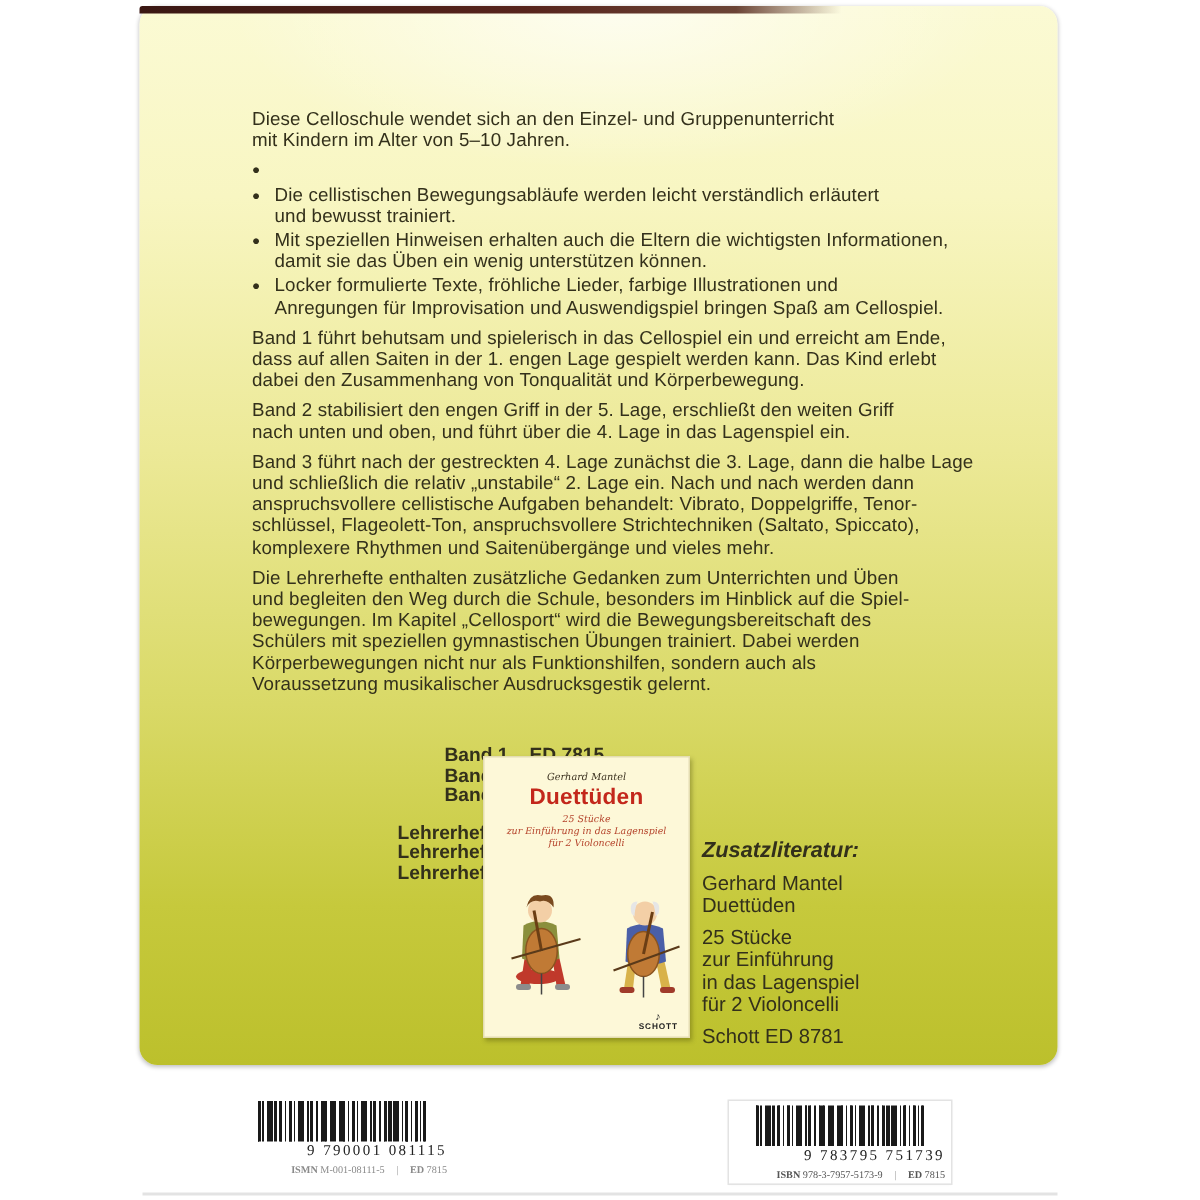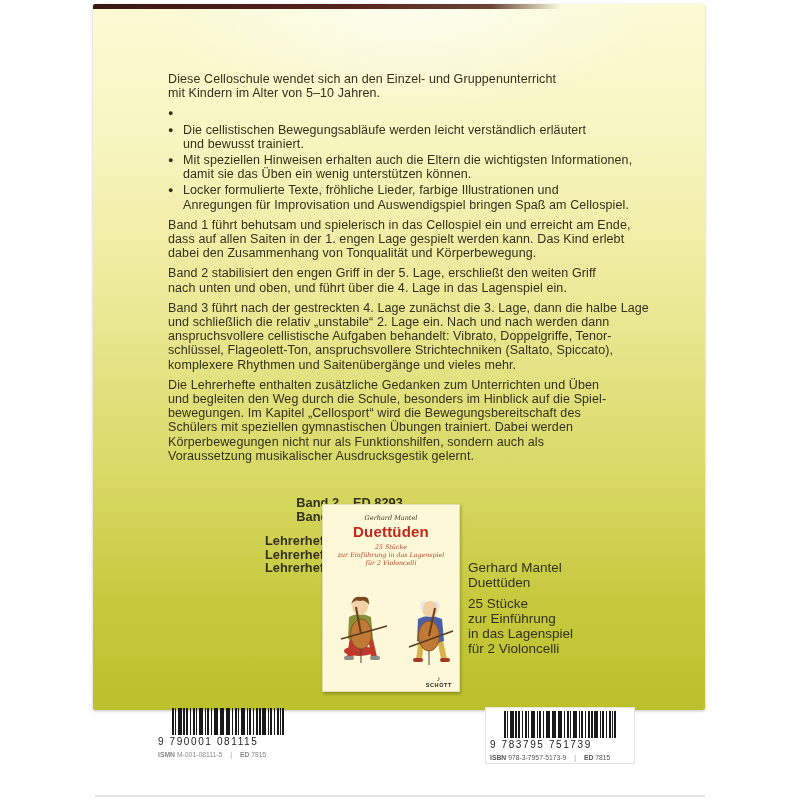--- a/index.html
+++ b/index.html
@@ -6,21 +6,21 @@
   body{
     width:800px;height:800px;position:relative;background:#ffffff;
     font-family:"Liberation Sans",sans-serif;overflow:hidden;
   }
   .pre{white-space:pre-line;}
 
   
   .cover{
     position:absolute;left:93px;top:4px;width:612px;height:706px;
     background:linear-gradient(180deg,#fbfad4 0%,#f8f6c2 18%,#ece997 42%,#d9d967 66%,#c6c93c 85%,#bcc02c 100%);
-    border-radius:2px;
+    border-radius:12px;
     box-shadow:0 1px 3px rgba(0,0,0,.25);
   }
   .cover::before{
     content:"";position:absolute;inset:0;border-radius:2px;pointer-events:none;
     background:radial-gradient(ellipse 60% 22% at 52% 0%,rgba(255,255,255,.65),rgba(255,255,255,0) 70%);
   }
   .top-strip{
     position:absolute;left:0;top:0;width:468px;height:5px;
     background:linear-gradient(90deg,#3a1713 0%,#57241c 55%,#6b4436 85%,rgba(107,68,54,0) 100%);
     border-top-left-radius:2px;
@@ -66,21 +66,21 @@
 
   
   .sidebar{
     position:absolute;left:375px;top:556px;width:210px;
     font-size:13.5px;line-height:15px;color:#33301b;
   }
   .sb-heading{font-weight:bold;font-style:italic;font-size:14.5px;margin:0 0 8px 0;}
   .sidebar p{margin:0 0 6px 0;}
 
   
-  .bc-group{position:absolute;top:708px;width:140px;text-align:left;}
+  .bc-group{position:absolute;top:734px;width:140px;text-align:right;font-family:Liberation Serif, serif;}
   .bc-left{left:158px;}
   .bc-right{left:486px;background:#fff;outline:1px solid #e3e3e3;padding:3px 4px 2px;box-shadow:0 0 2px rgba(0,0,0,.08);}
   .bars{
     height:27px;width:112px;margin:0 auto;
     background:
       repeating-linear-gradient(90deg,#191919 0 1px,transparent 1px 3px),
       repeating-linear-gradient(90deg,#191919 0 2px,transparent 2px 7px),
       repeating-linear-gradient(90deg,#191919 0 1px,transparent 1px 11px);
   }
   .bc-number{font-size:10px;letter-spacing:1.6px;color:#222;margin-top:1px;}
@@ -135,20 +135,24 @@
     <p class="pre">Die Lehrerhefte enthalten zusätzliche Gedanken zum Unterrichten und Üben
 und begleiten den Weg durch die Schule, besonders im Hinblick auf die Spiel-
 bewegungen. Im Kapitel „Cellosport“ wird die Bewegungsbereitschaft des
 Schülers mit speziellen gymnastischen Übungen trainiert. Dabei werden
 Körperbewegungen nicht nur als Funktionshilfen, sondern auch als
 Voraussetzung musikalischer Ausdrucksgestik gelernt.</p>
   </div>
 
   <div class="editions">
     <div class="ed-row">
+      <span class="ed-label">Band 1</span>
+      <span class="ed-code">ED 7815</span>
+    </div>
+    <div class="ed-row">
       <span class="ed-label">Band 2</span>
       <span class="ed-code">ED 8293</span>
     </div>
     <div class="ed-row">
       <span class="ed-label">Band 3</span>
       <span class="ed-code">ED 8404</span>
     </div>
     <div class="ed-row gap">
       <span class="ed-label">Lehrerheft 1</span>
       <span class="ed-code">ED 8294</span>
@@ -197,26 +201,28 @@
       <line x1="106" y1="74" x2="106" y2="88" stroke="#444" stroke-width="1"></line>
       <line x1="86" y1="70" x2="130" y2="54" stroke="#5a3a1a" stroke-width="1.4"></line>
     </svg>
     <div class="schott">
       <span class="schott-mark">♪</span>
       <span>SCHOTT</span>
     </div>
   </div>
 
   <div class="sidebar">
+    <p class="sb-heading">Zusatzliteratur:</p>
     <p class="pre">Gerhard Mantel
 Duettüden</p>
     <p class="pre">25 Stücke
 zur Einführung
 in das Lagenspiel
 für 2 Violoncelli</p>
+    <p>Schott ED 8781</p>
   </div>
 </div>
 
 <div class="bc-group bc-left">
   <div class="bars"></div>
   <div class="bc-number">9 790001 081115</div>
   <div class="bc-label">
     <b>ISMN</b>
     <span>M-001-08111-5</span>
     <span class="bc-sep">|</span>

